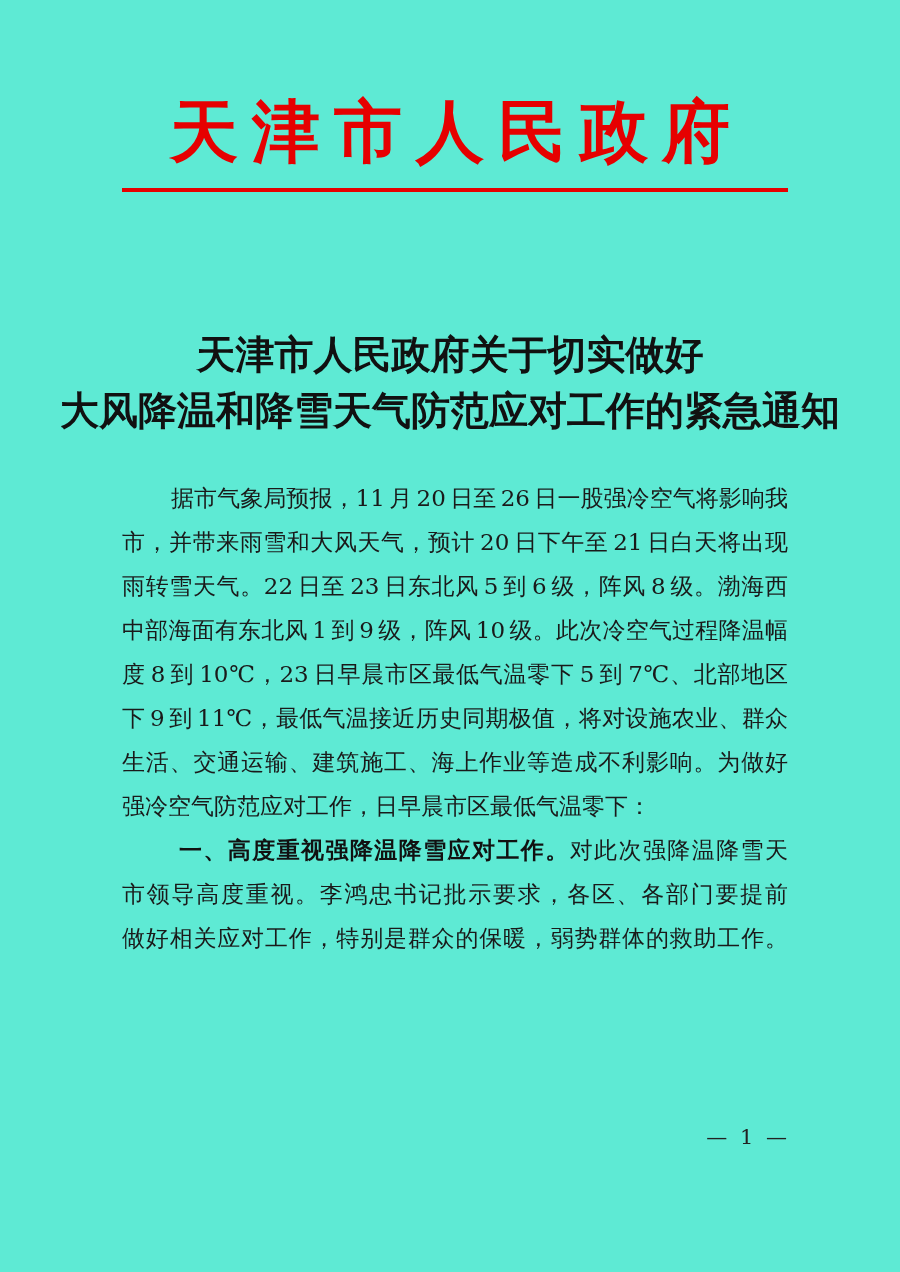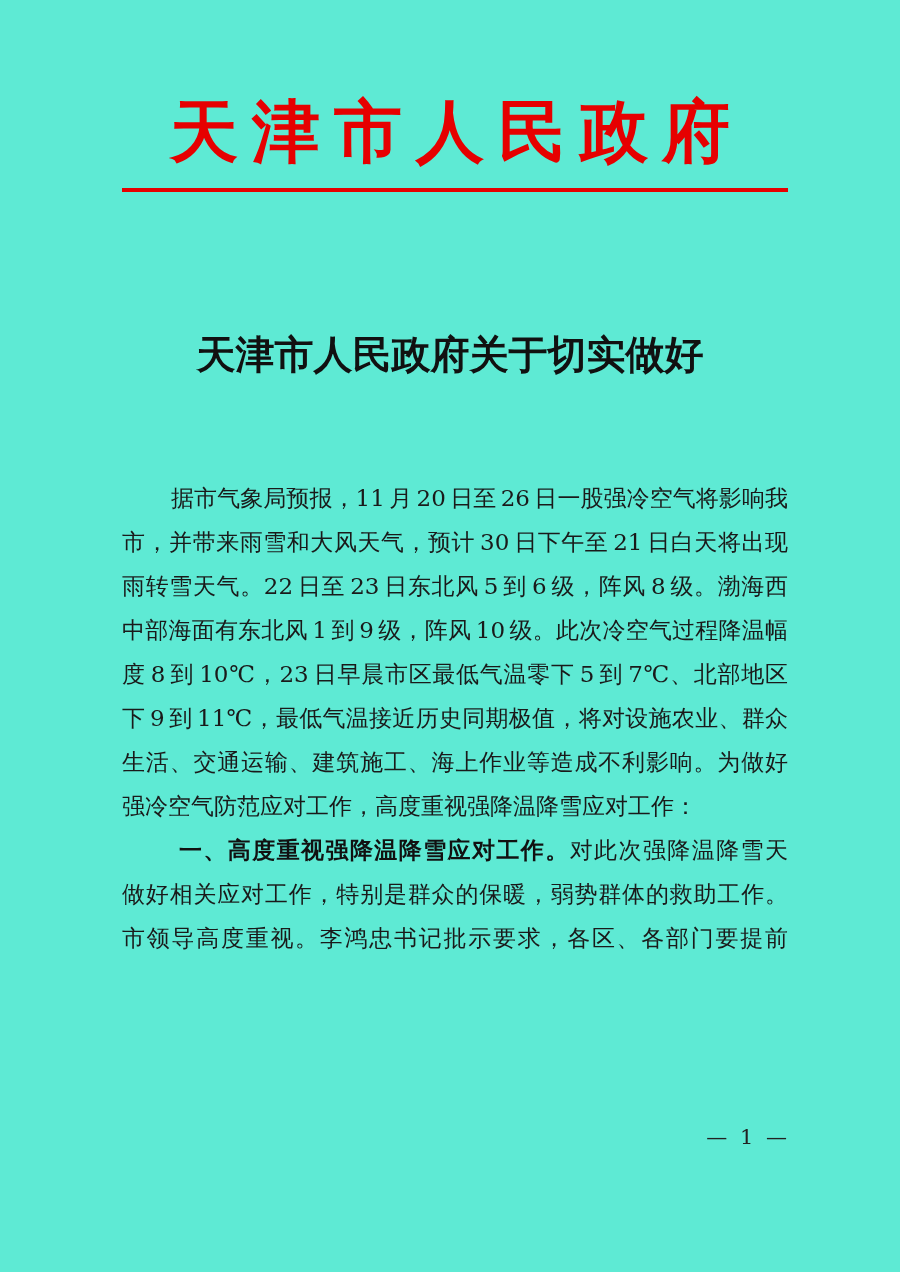--- a/index.html
+++ b/index.html
@@ -102,44 +102,45 @@
 <body>
 
 <div class="page">
 
   <div class="org-header" style="color: rgb(230, 0, 0);">天津市人民政府</div>
 
   <div class="red-rule" style="background-color: rgb(230, 0, 0);"></div>
 
   <div class="doc-title">
     <div class="title-line">天津市人民政府关于切实做好</div>
+    <div class="title-line">大风降温和降雪天气防范应对工作的紧急通知</div>
   </div>
 
   <div class="body-block" id="body-lines">
 
   <div class="body-line indent"><span class="line-text">据市气象局预报，11 月 20 日至 26 日一股强冷空气将影响我</span></div>
 
-  <div class="body-line"><span class="line-text">市，并带来雨雪和大风天气，预计 30 日下午至 21 日白天将出现</span></div>
+  <div class="body-line"><span class="line-text">市，并带来雨雪和大风天气，预计 20 日下午至 21 日白天将出现</span></div>
 
   <div class="body-line"><span class="line-text">雨转雪天气。22 日至 23 日东北风 5 到 6 级，阵风 8 级。渤海西部</span></div>
 
   <div class="body-line"><span class="line-text">中部海面有东北风 1 到 9 级，阵风 10 级。此次冷空气过程降温幅</span></div>
 
   <div class="body-line"><span class="line-text">度 8 到 10℃，23 日早晨市区最低气温零下 5 到 7℃、北部地区零</span></div>
 
   <div class="body-line"><span class="line-text">下 9 到 11℃，最低气温接近历史同期极值，将对设施农业、群众</span></div>
 
   <div class="body-line"><span class="line-text">生活、交通运输、建筑施工、海上作业等造成不利影响。为做好</span></div>
 
-  <div class="body-line no-just"><span class="line-text">强冷空气防范应对工作，高度重视强降温降雪应对工作：</span></div>
+  <div class="body-line no-just"><span class="line-text">强冷空气防范应对工作，日早晨市区最低气温零下：</span></div>
 
   <div class="body-line indent"><span class="bold-head">一、高度重视强降温降雪应对工作。</span><span class="line-text">对此次强降温降雪天气，</span></div>
 
+  <div class="body-line"><span class="line-text">市领导高度重视。李鸿忠书记批示要求，各区、各部门要提前</span></div>
+
   <div class="body-line"><span class="line-text">做好相关应对工作，特别是群众的保暖，弱势群体的救助工作。</span></div>
-
-  <div class="body-line"><span class="line-text">市领导高度重视。李鸿忠书记批示要求，各区、各部门要提前</span></div>
 
 
 </div>
 
   <div class="footer">— 1 —</div>
 
 </div>
 
 </body></html>

